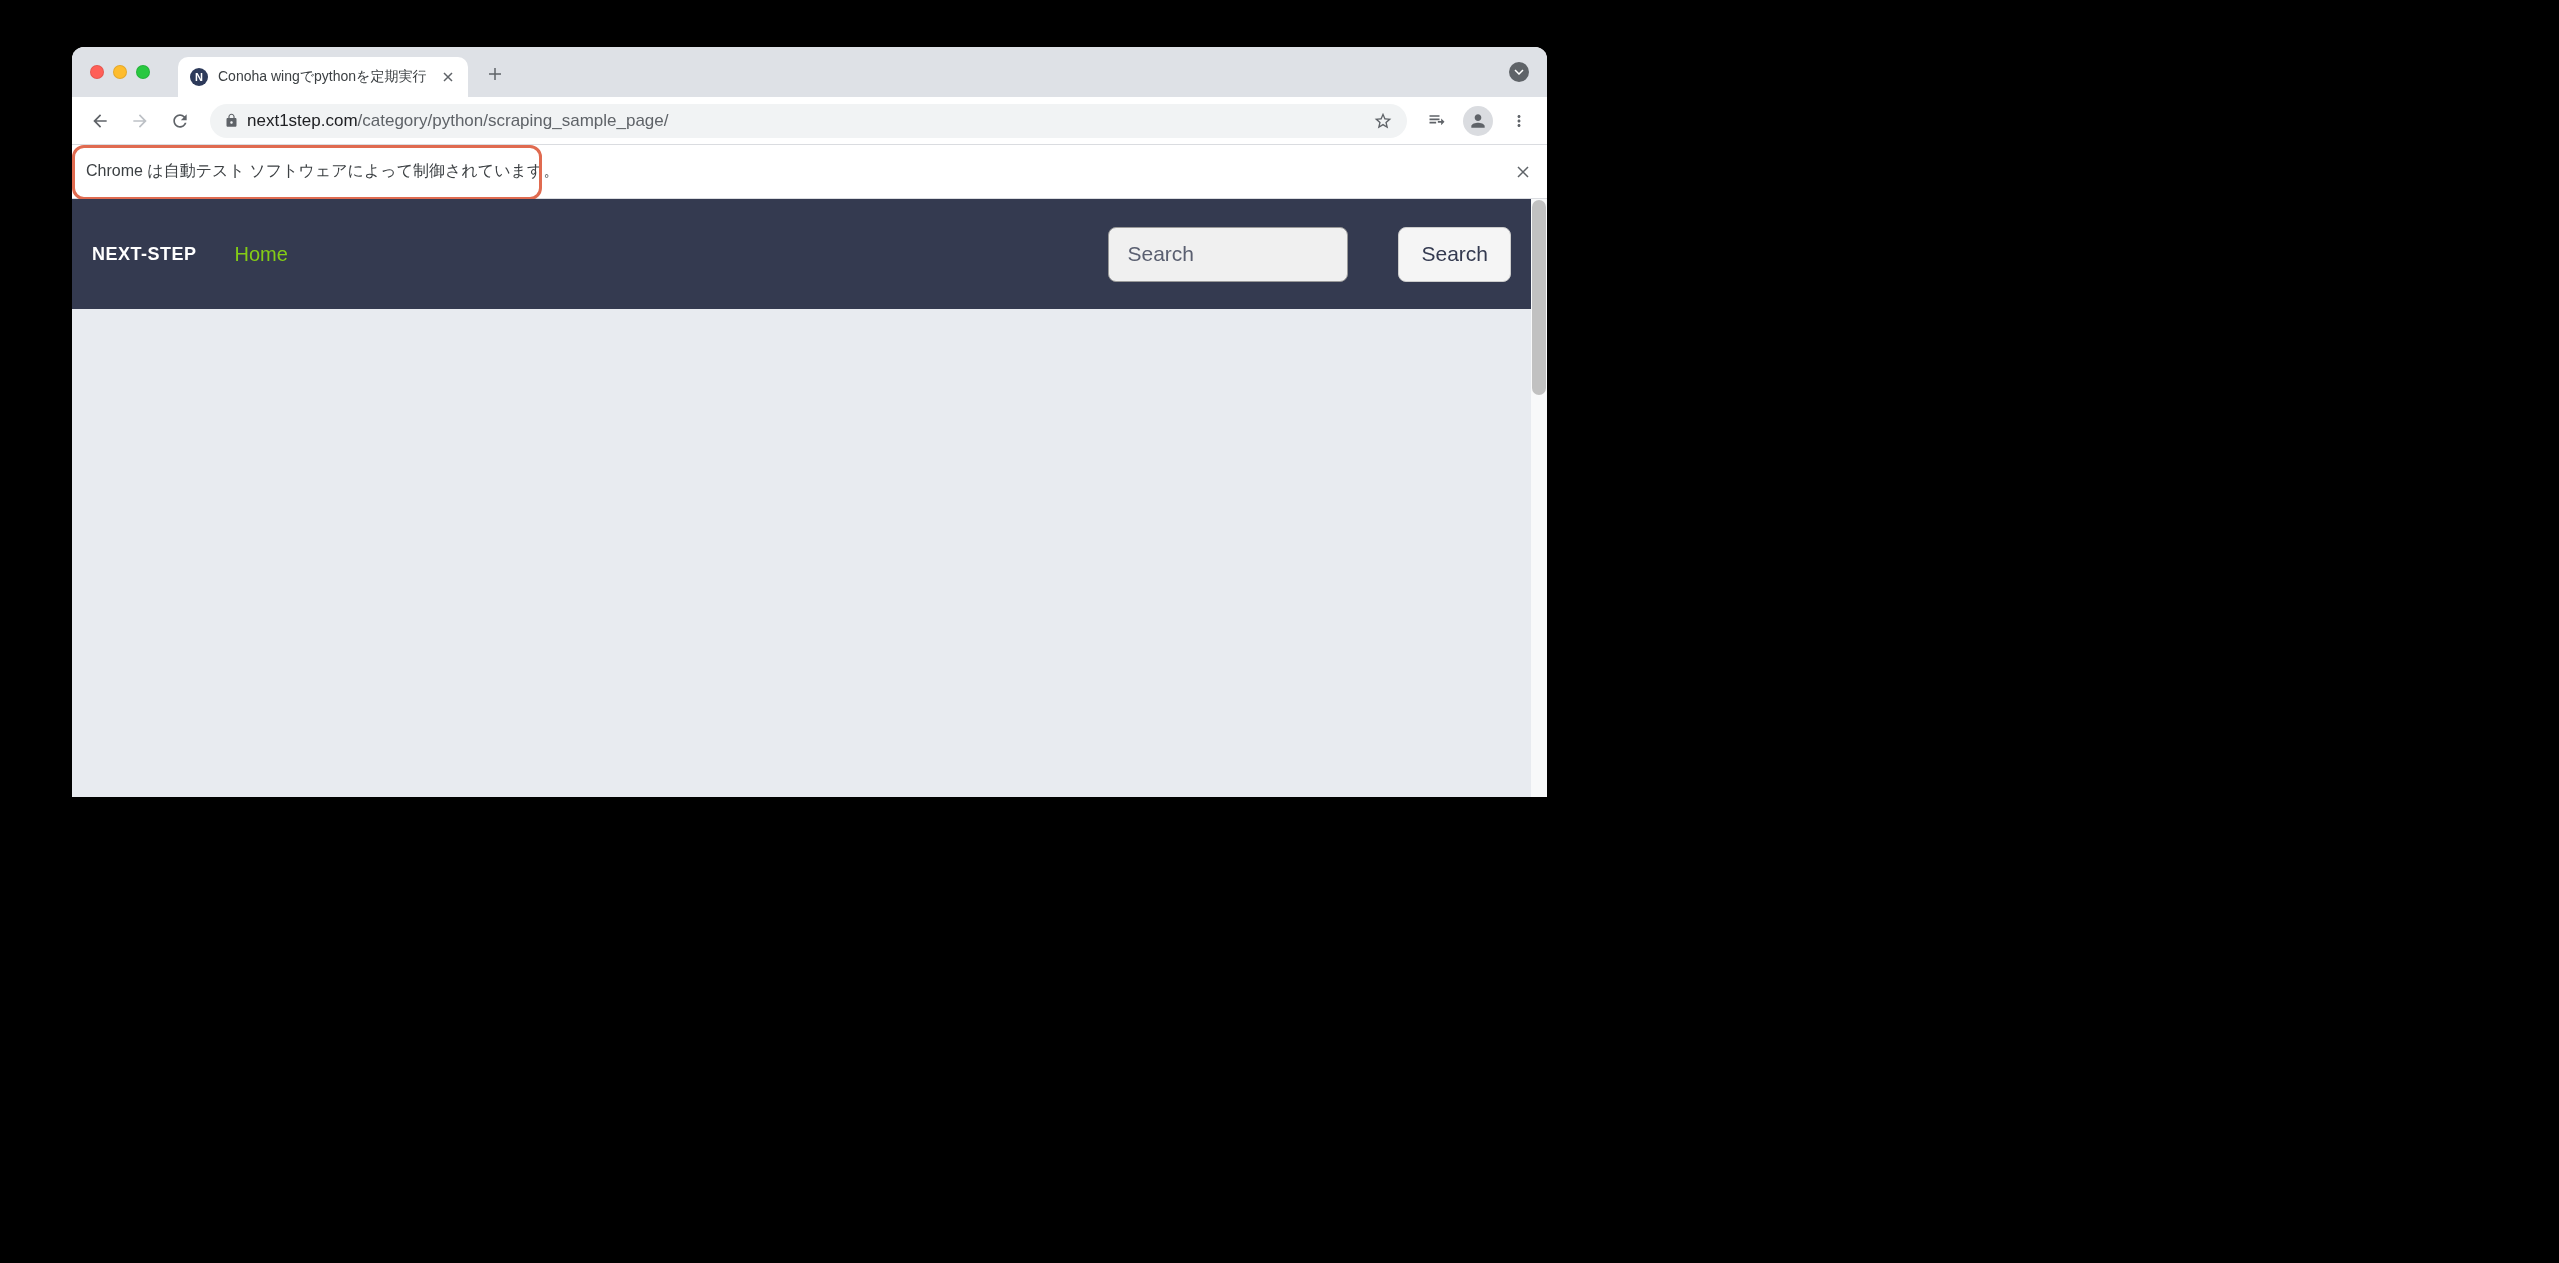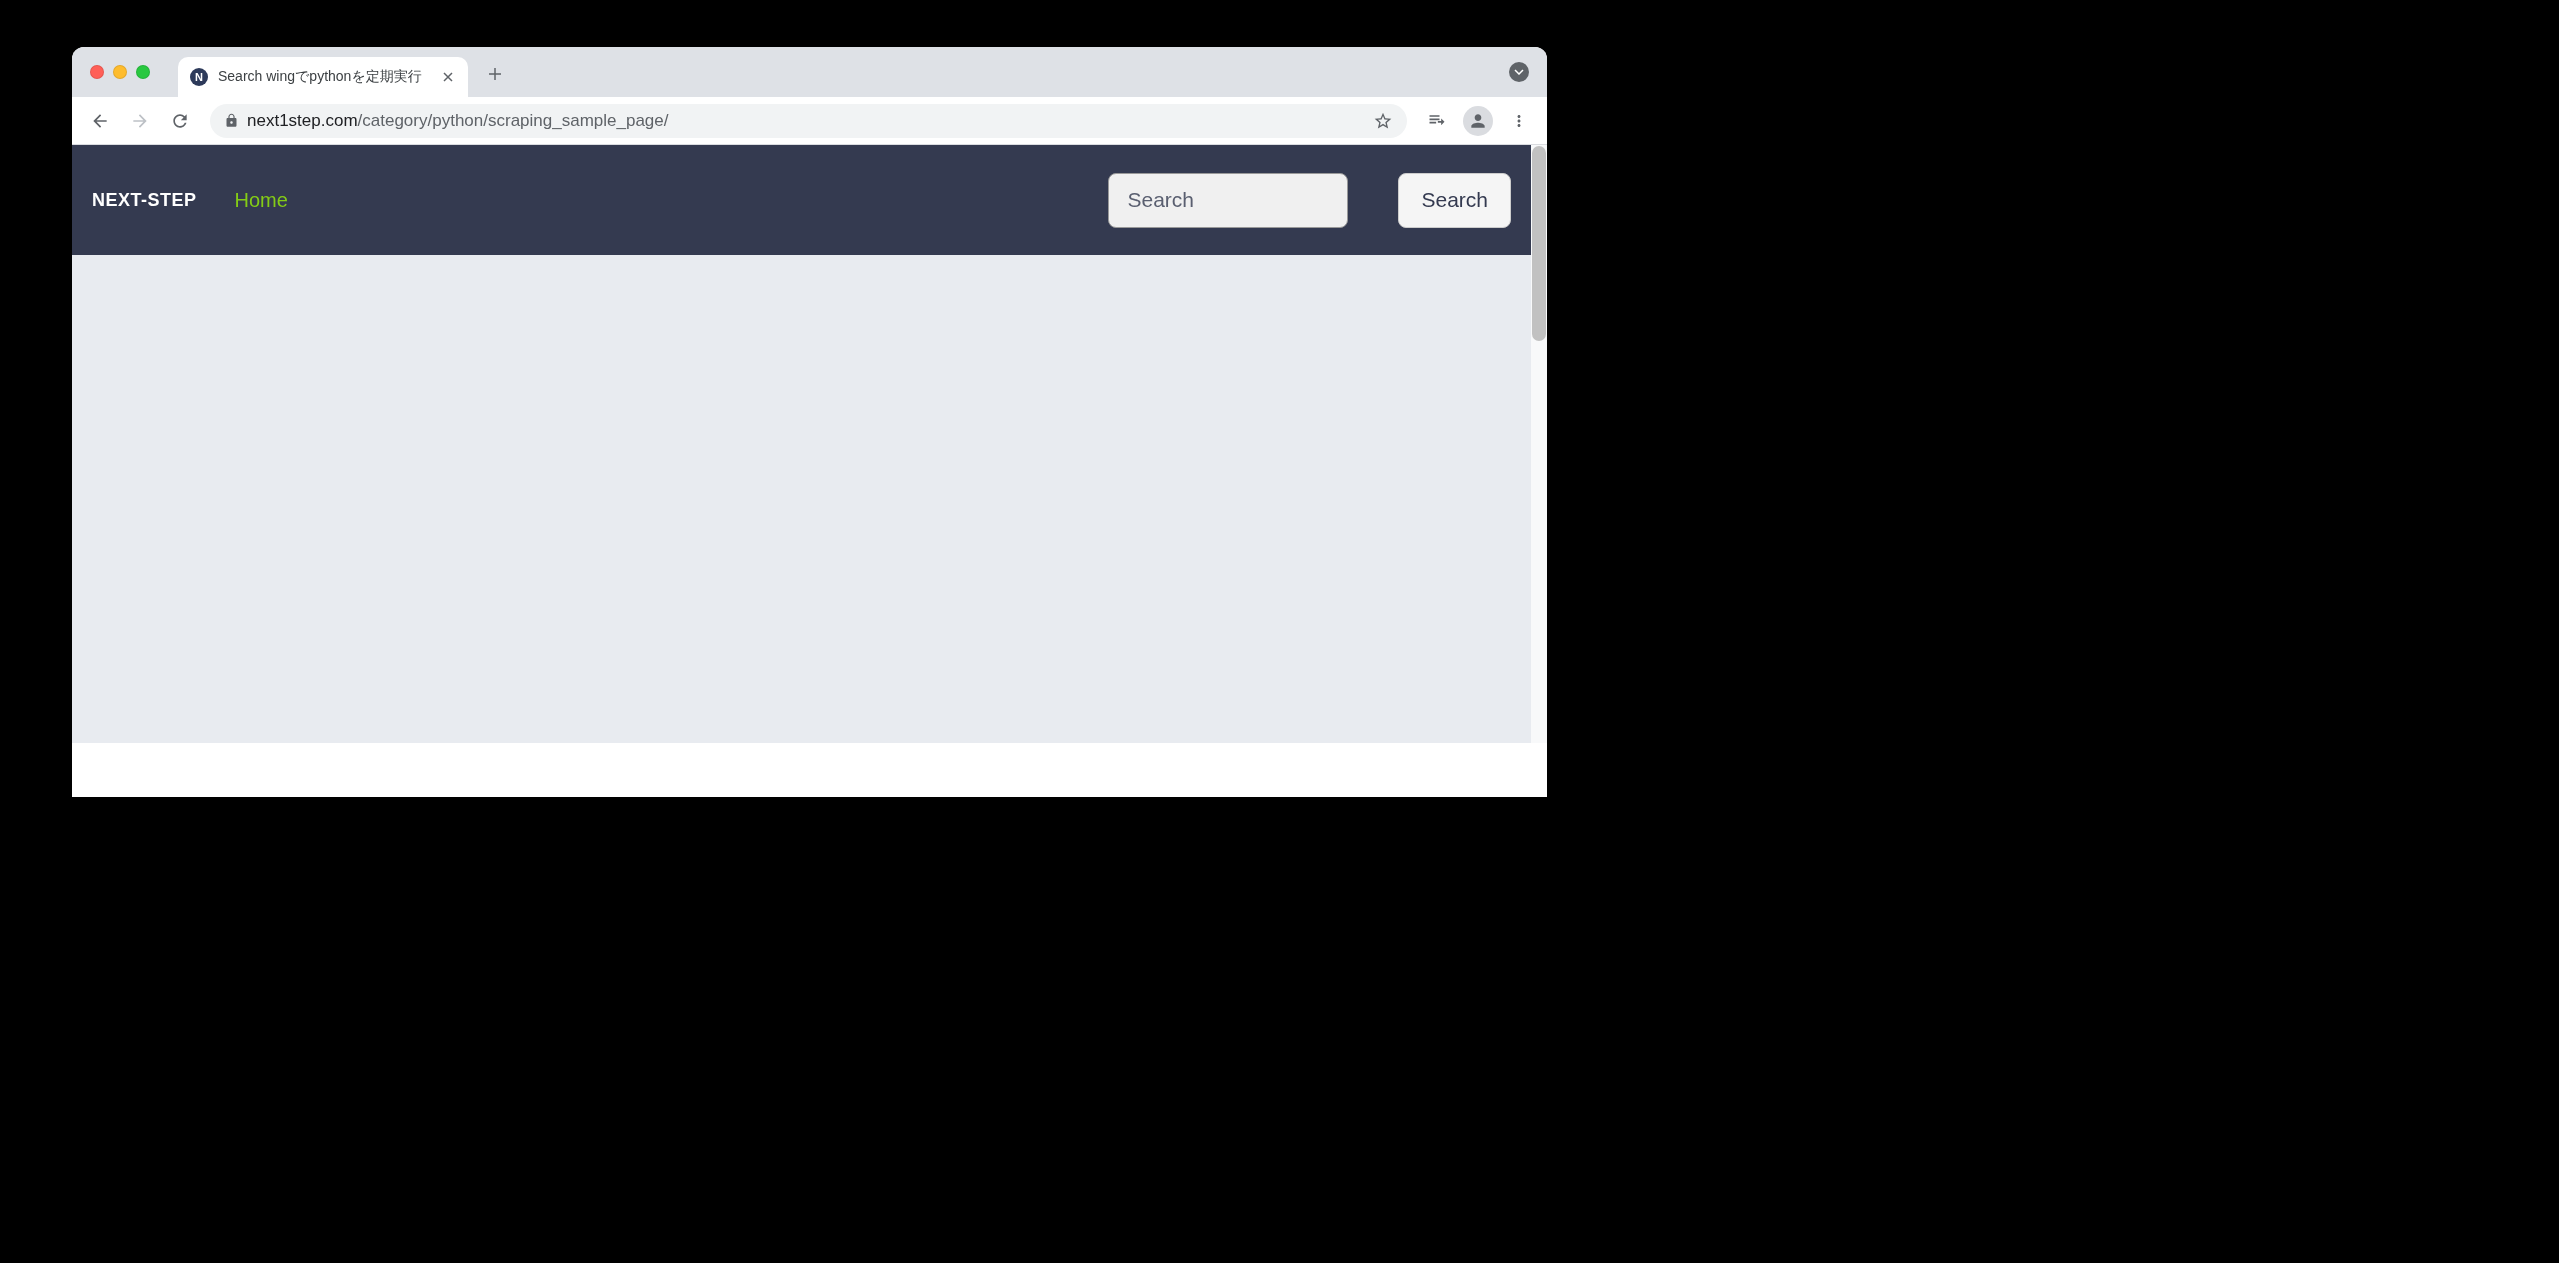--- a/index.html
+++ b/index.html
@@ -373,21 +373,21 @@
 <div class="browser-window">
 
   <div class="tab-bar">
     <div class="traffic-lights">
       <div class="traffic-light tl-red"></div>
       <div class="traffic-light tl-yellow"></div>
       <div class="traffic-light tl-green"></div>
     </div>
     <div class="tab">
       <div class="tab-favicon">N</div>
-      <div class="tab-title">Search wingでpythonを定期実行</div>
+      <div class="tab-title">Conoha wingでpythonを定期実行</div>
       <div class="tab-close">
         <svg width="10" height="10" viewBox="0 0 10 10">
             <path d="M1 1 L9 9 M9 1 L1 9" stroke="currentColor" stroke-width="1.5" fill="none"></path>
           </svg>
       </div>
     </div>
     <div class="new-tab">
       <svg width="14" height="14" viewBox="0 0 14 14">
           <path d="M7 1 V13 M1 7 H13" stroke="currentColor" stroke-width="1.5" fill="none"></path>
         </svg>
@@ -440,20 +440,29 @@
           <path d="M12 12c2.21 0 4-1.79 4-4s-1.79-4-4-4-4 1.79-4 4 1.79 4 4 4zm0 2c-2.67 0-8 1.34-8 4v2h16v-2c0-2.66-5.33-4-8-4z" fill="#5f6368"></path>
         </svg>
     </div>
     <div class="kebab">
       <svg width="18" height="18" viewBox="0 0 24 24">
           <path d="M12 8c1.1 0 2-.9 2-2s-.9-2-2-2-2 .9-2 2 .9 2 2 2zm0 2c-1.1 0-2 .9-2 2s.9 2 2 2 2-.9 2-2-.9-2-2-2zm0 6c-1.1 0-2 .9-2 2s.9 2 2 2 2-.9 2-2-.9-2-2-2z" fill="currentColor"></path>
         </svg>
     </div>
   </div>
 
+  <div class="infobar">
+    <div class="infobar-highlight"></div>
+    <span class="infobar-text">Chrome は自動テスト ソフトウェアによって制御されています。</span>
+    <div class="infobar-close">
+      <svg width="12" height="12" viewBox="0 0 12 12">
+          <path d="M1 1 L11 11 M11 1 L1 11" stroke="currentColor" stroke-width="1.5" fill="none"></path>
+        </svg>
+    </div>
+  </div>
 
   <div class="page-viewport">
     <div class="page-content">
 
       <div class="site-navbar">
         <span class="site-brand">NEXT-STEP</span>
         <span class="site-navlink">Home</span>
         <div class="nav-spacer"></div>
         <input class="site-search-input" placeholder="Search" style="">
         <button class="site-search-btn">Search</button>

